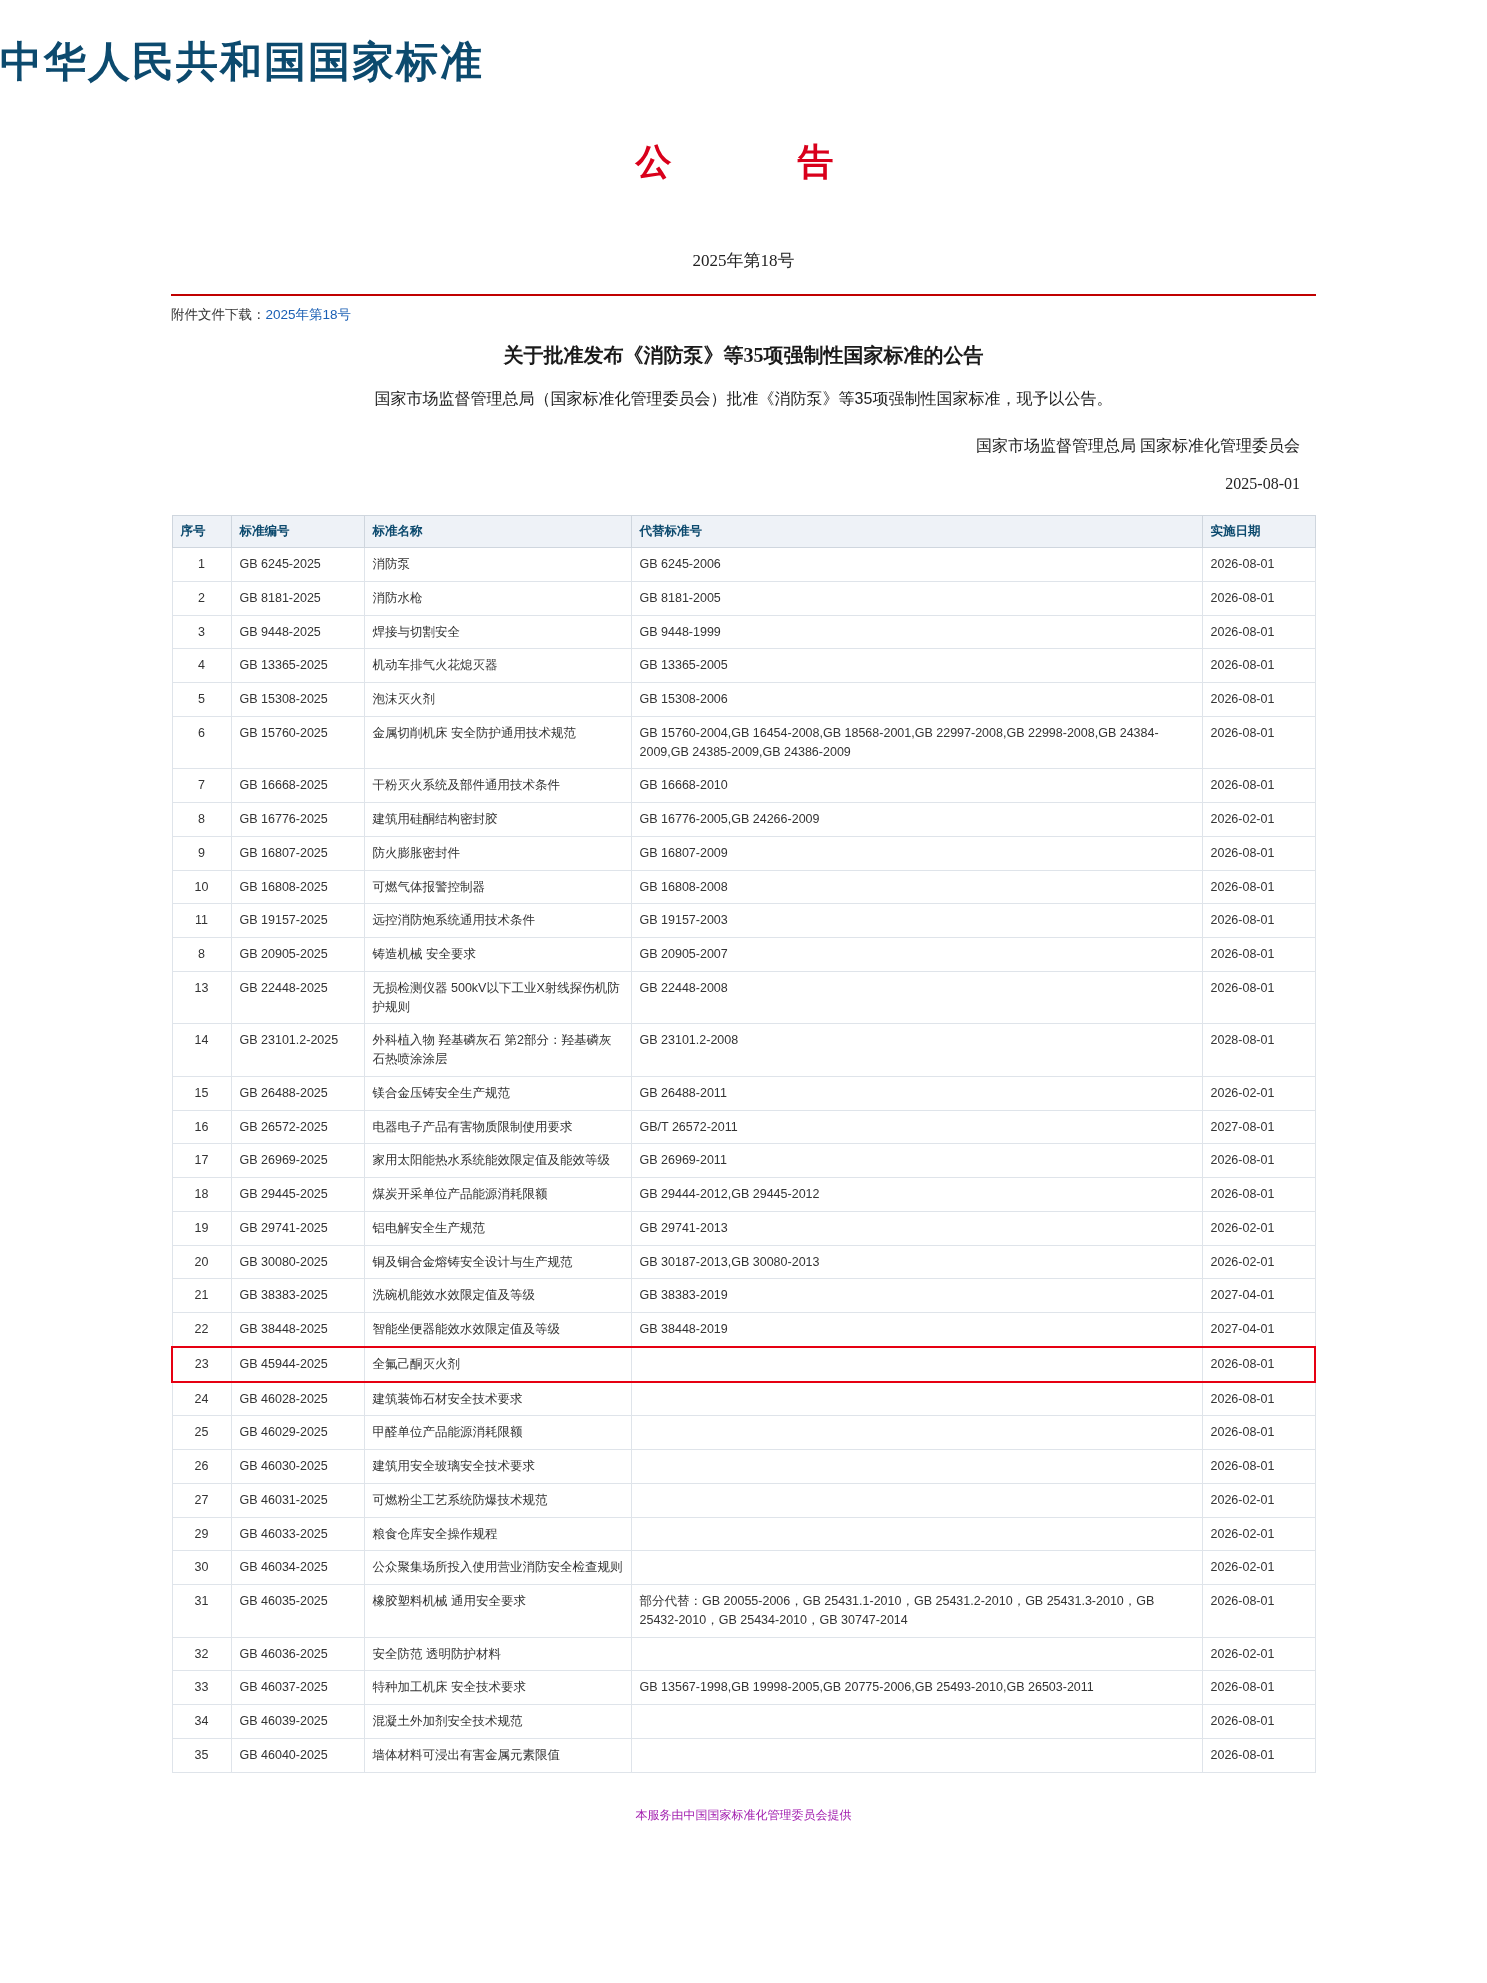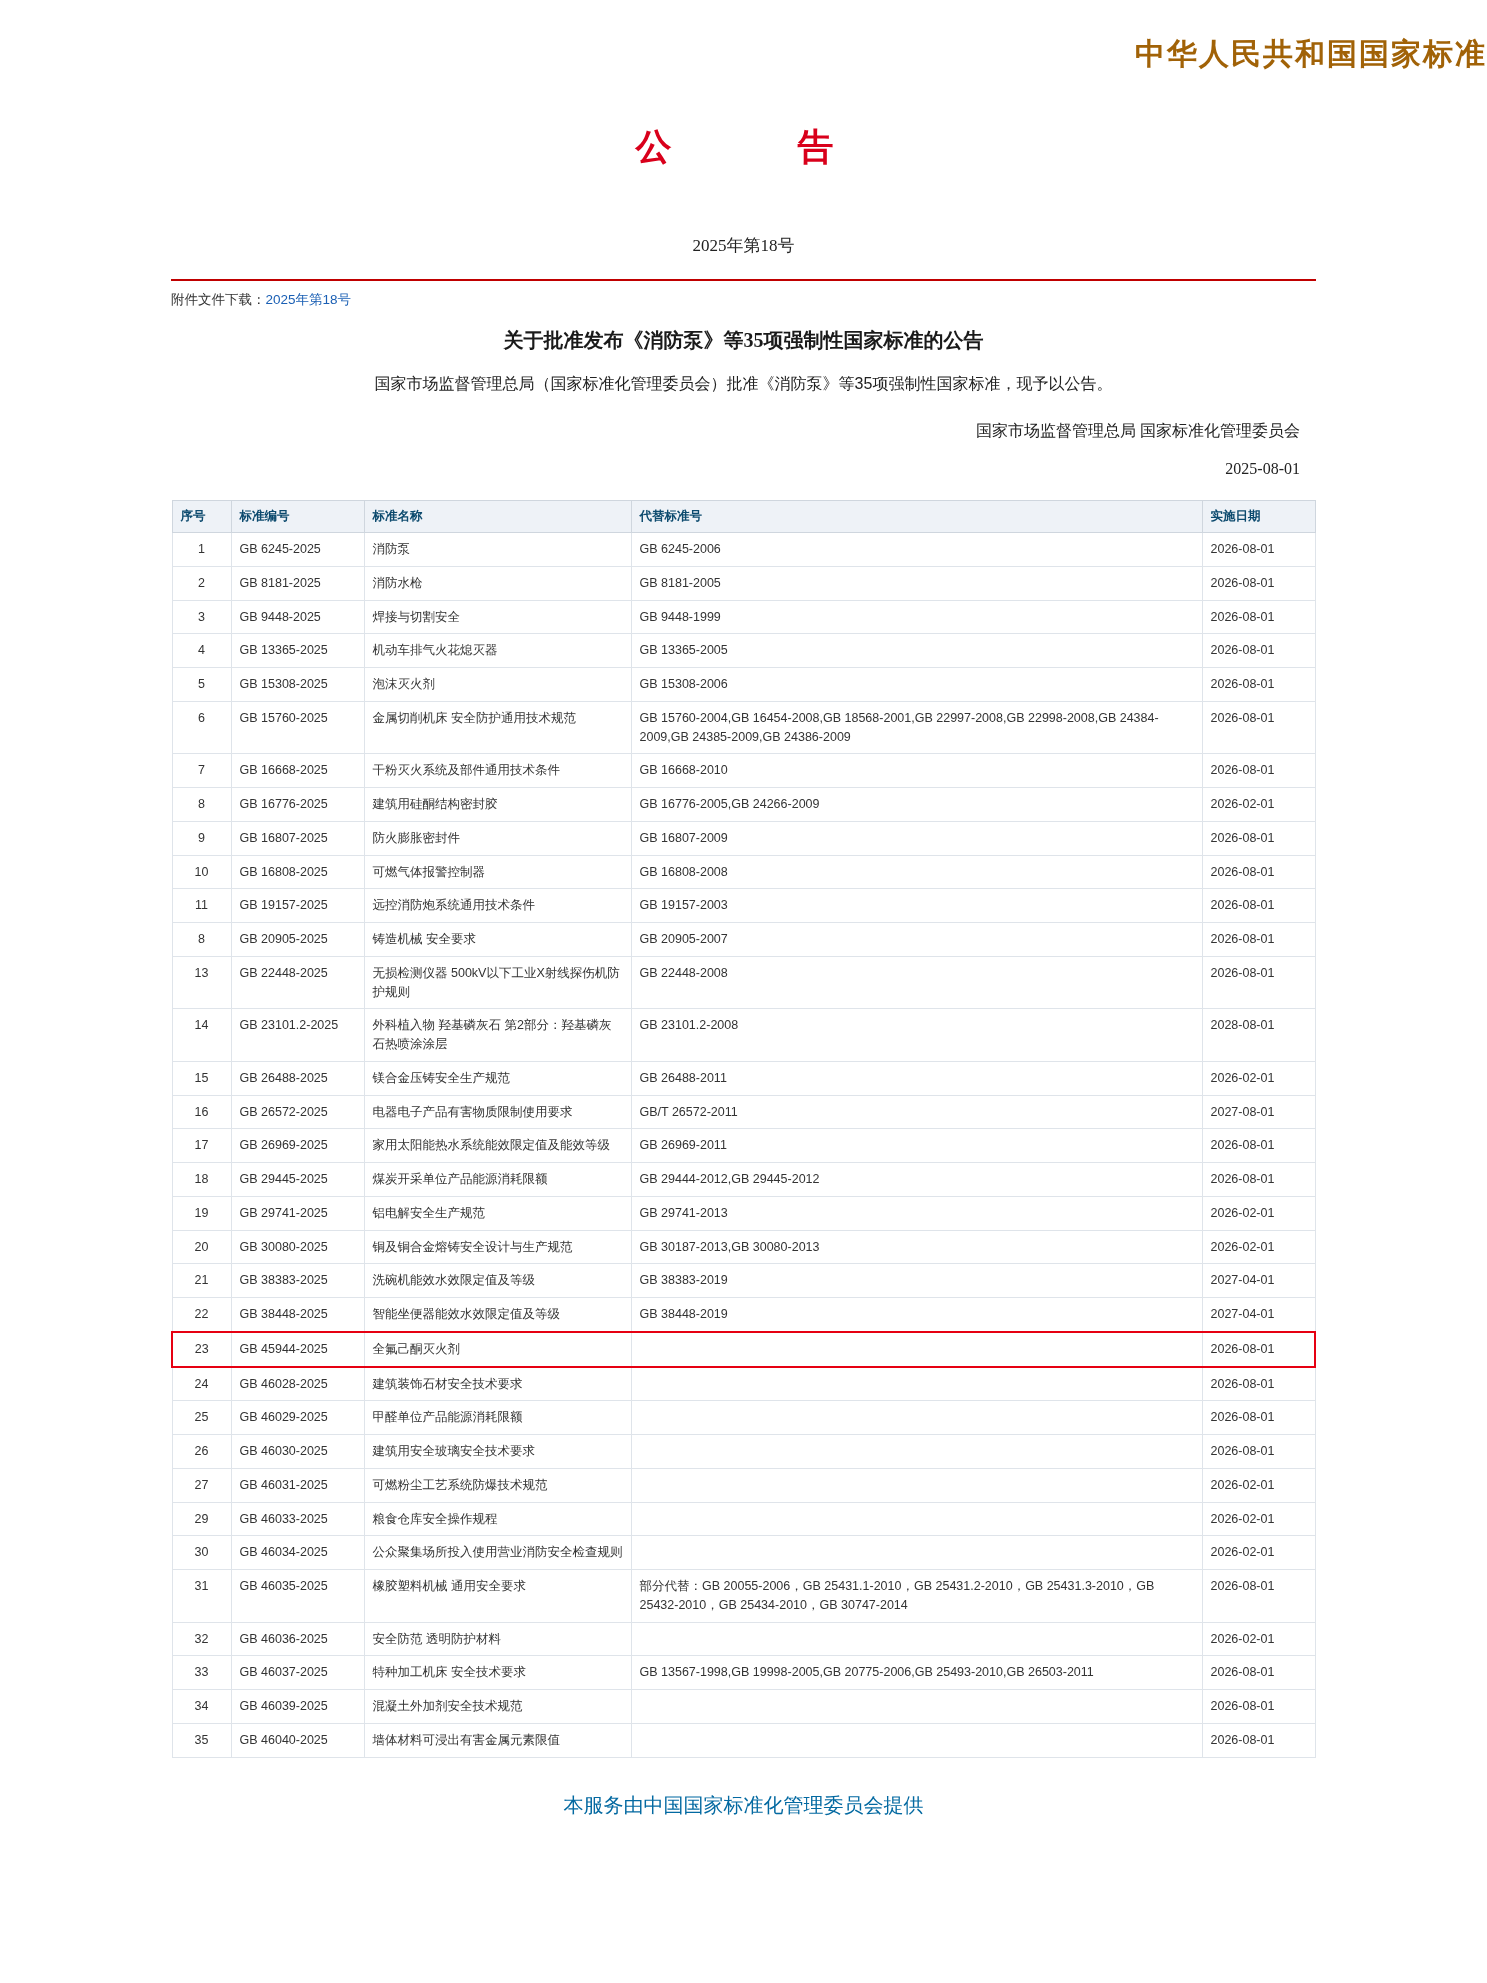--- a/index.html
+++ b/index.html
@@ -13,24 +13,24 @@
     font-family: "Liberation Sans", "DejaVu Sans", sans-serif;
     color: #333;
   }
   .page {
     width: 1487px;
     position: relative;
     padding-top: 18px;
     box-sizing: border-box;
   }
   .title-main {
-    text-align: right;
-    color: #a16207;
-    font-family: "Liberation Serif", "DejaVu Serif", serif;
-    font-size: 30px;
+    text-align: left;
+    color: #0c4a6e;
+    font-family: "Liberation Serif", "DejaVu Serif", serif;
+    font-size: 42px;
     font-weight: bold;
     letter-spacing: 2px;
     margin-top: 16px;
     margin-bottom: 0;
   }
   .title-sub {
     text-align: center;
     color: #d9001b;
     font-family: "Liberation Serif", "DejaVu Serif", serif;
     font-size: 36px;
@@ -139,22 +139,22 @@
     border-top: 2px solid #e60012;
     border-bottom: 2px solid #e60012;
   }
   tr.highlight td:first-child { border-left: 2px solid #e60012; }
   tr.highlight td:last-child { border-right: 2px solid #e60012; }
   .footer {
     width: 1145px;
     margin: 34px auto 0 auto;
     text-align: center;
     font-family: "Liberation Serif", "DejaVu Serif", serif;
-    font-size: 20px;
-    color: #0369a1;
+    font-size: 12px;
+    color: #a21caf;
     padding-bottom: 28px;
   }
 </style>
 </head>
 <body>
 
 <div class="page">
 
   <h1 class="title-main">中华人民共和国国家标准</h1>
   <h2 class="title-sub">公　　告</h2>

